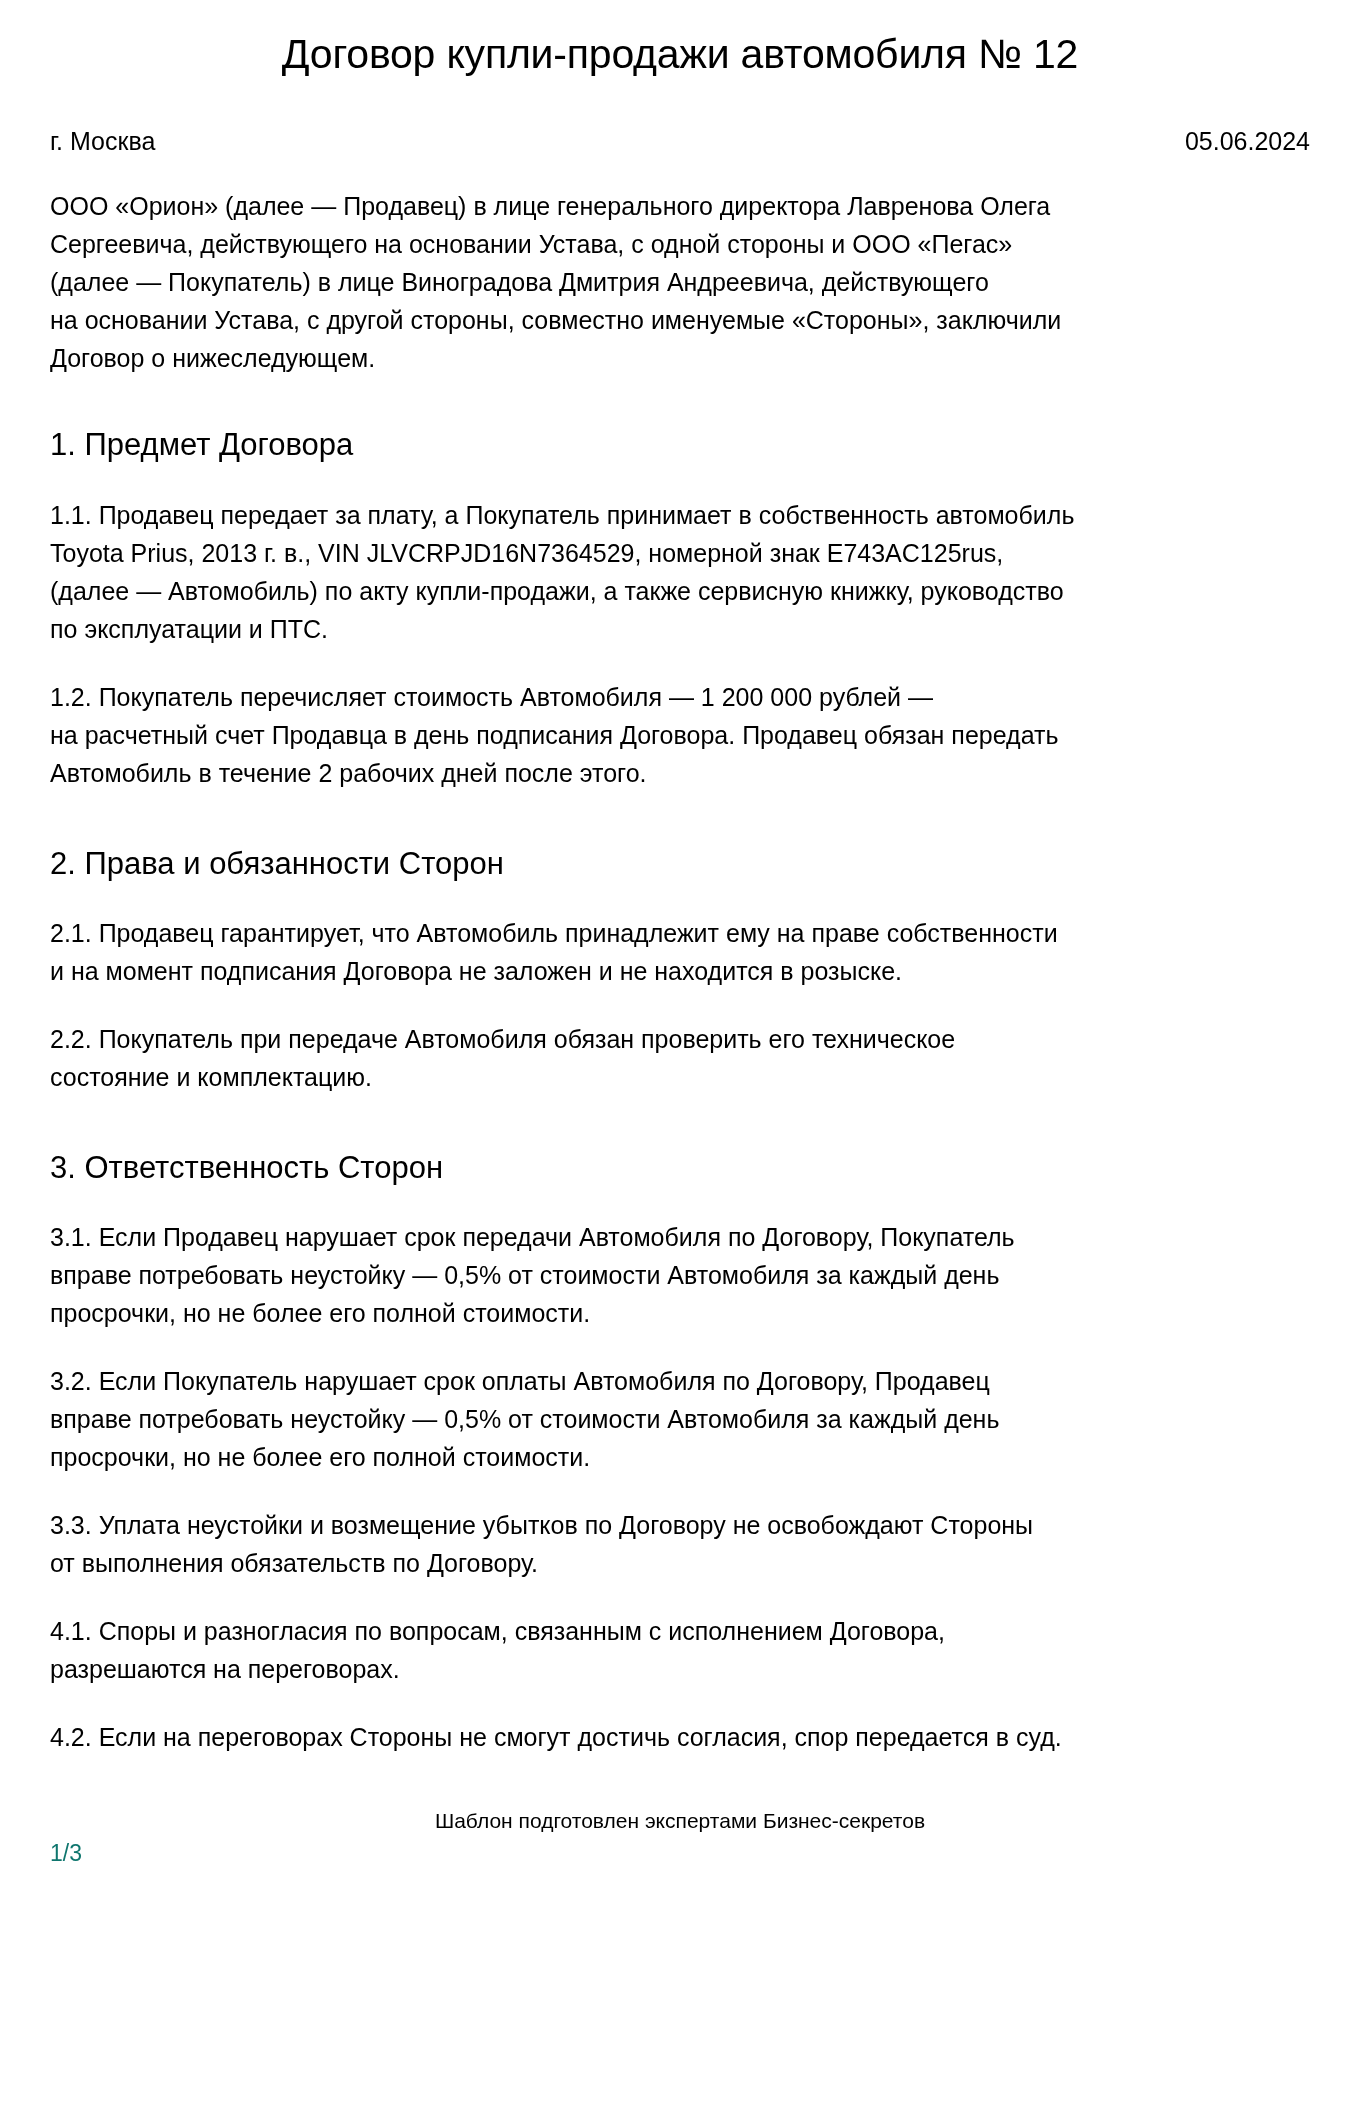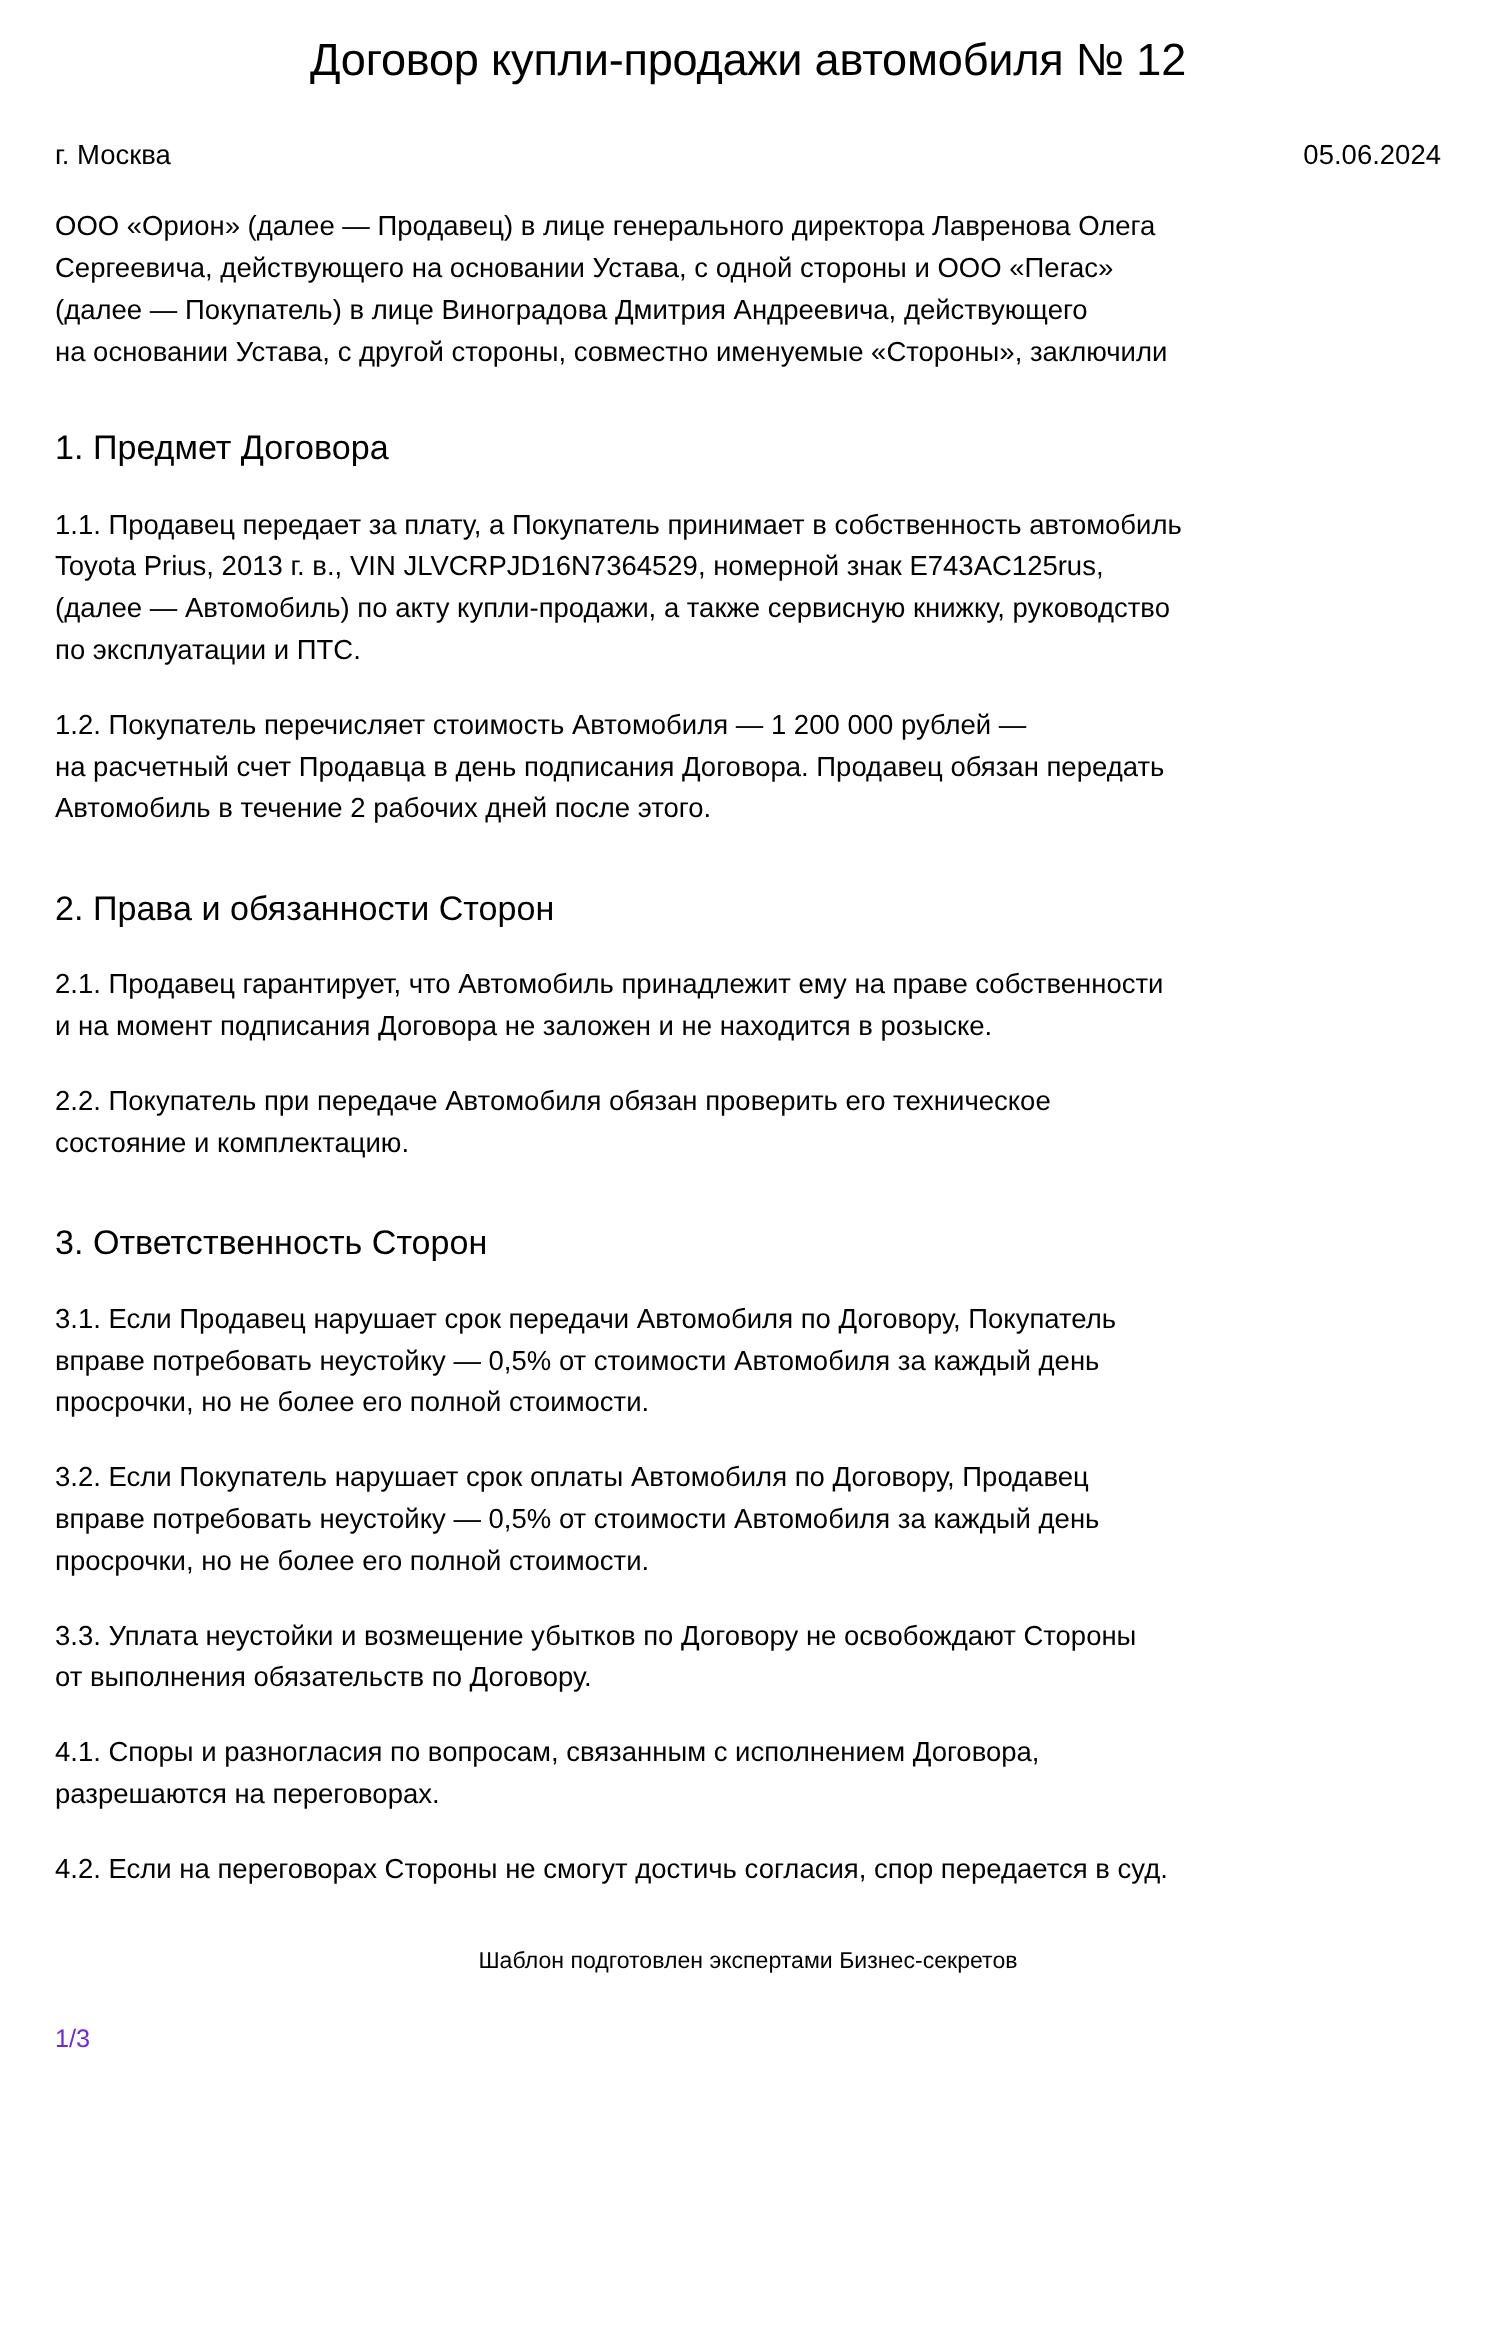--- a/index.html
+++ b/index.html
@@ -79,40 +79,41 @@
     line-height: 1.4;
     margin-top: 50px;
     white-space: nowrap;
   }
   .page-number {
     position: absolute;
     left: 50px;
     bottom: 38px;
     font-size: 23px;
     line-height: 1;
-    color: #6d28d9;
+    color: #0f766e;
   }
 </style>
 </head>
 <body>
 
 <div class="page">
 
   <h1 class="doc-title">Договор купли-продажи автомобиля № 12</h1>
 
   <div class="meta-row">
     <span class="meta-city">г. Москва</span>
     <span class="meta-date">05.06.2024</span>
   </div>
 
   <p class="intro">
     <span class="ln">ООО «Орион» (далее — Продавец) в лице генерального директора Лавренова Олега</span>
     <span class="ln">Сергеевича, действующего на основании Устава, с одной стороны и ООО «Пегас»</span>
     <span class="ln">(далее — Покупатель) в лице Виноградова Дмитрия Андреевича, действующего</span>
     <span class="ln">на основании Устава, с другой стороны, совместно именуемые «Стороны», заключили</span>
+    <span class="ln">Договор о нижеследующем.</span>
   </p>
 
   <h2 class="section-heading h-sec1">1. Предмет Договора</h2>
 
   <p class="clause">
     <span class="ln">1.1. Продавец передает за плату, а Покупатель принимает в собственность автомобиль</span>
     <span class="ln">Toyota Prius, 2013 г. в., VIN JLVCRPJD16N7364529, номерной знак E743AC125rus,</span>
     <span class="ln">(далее — Автомобиль) по акту купли-продажи, а также сервисную книжку, руководство</span>
     <span class="ln">по эксплуатации и ПТС.</span>
   </p>

